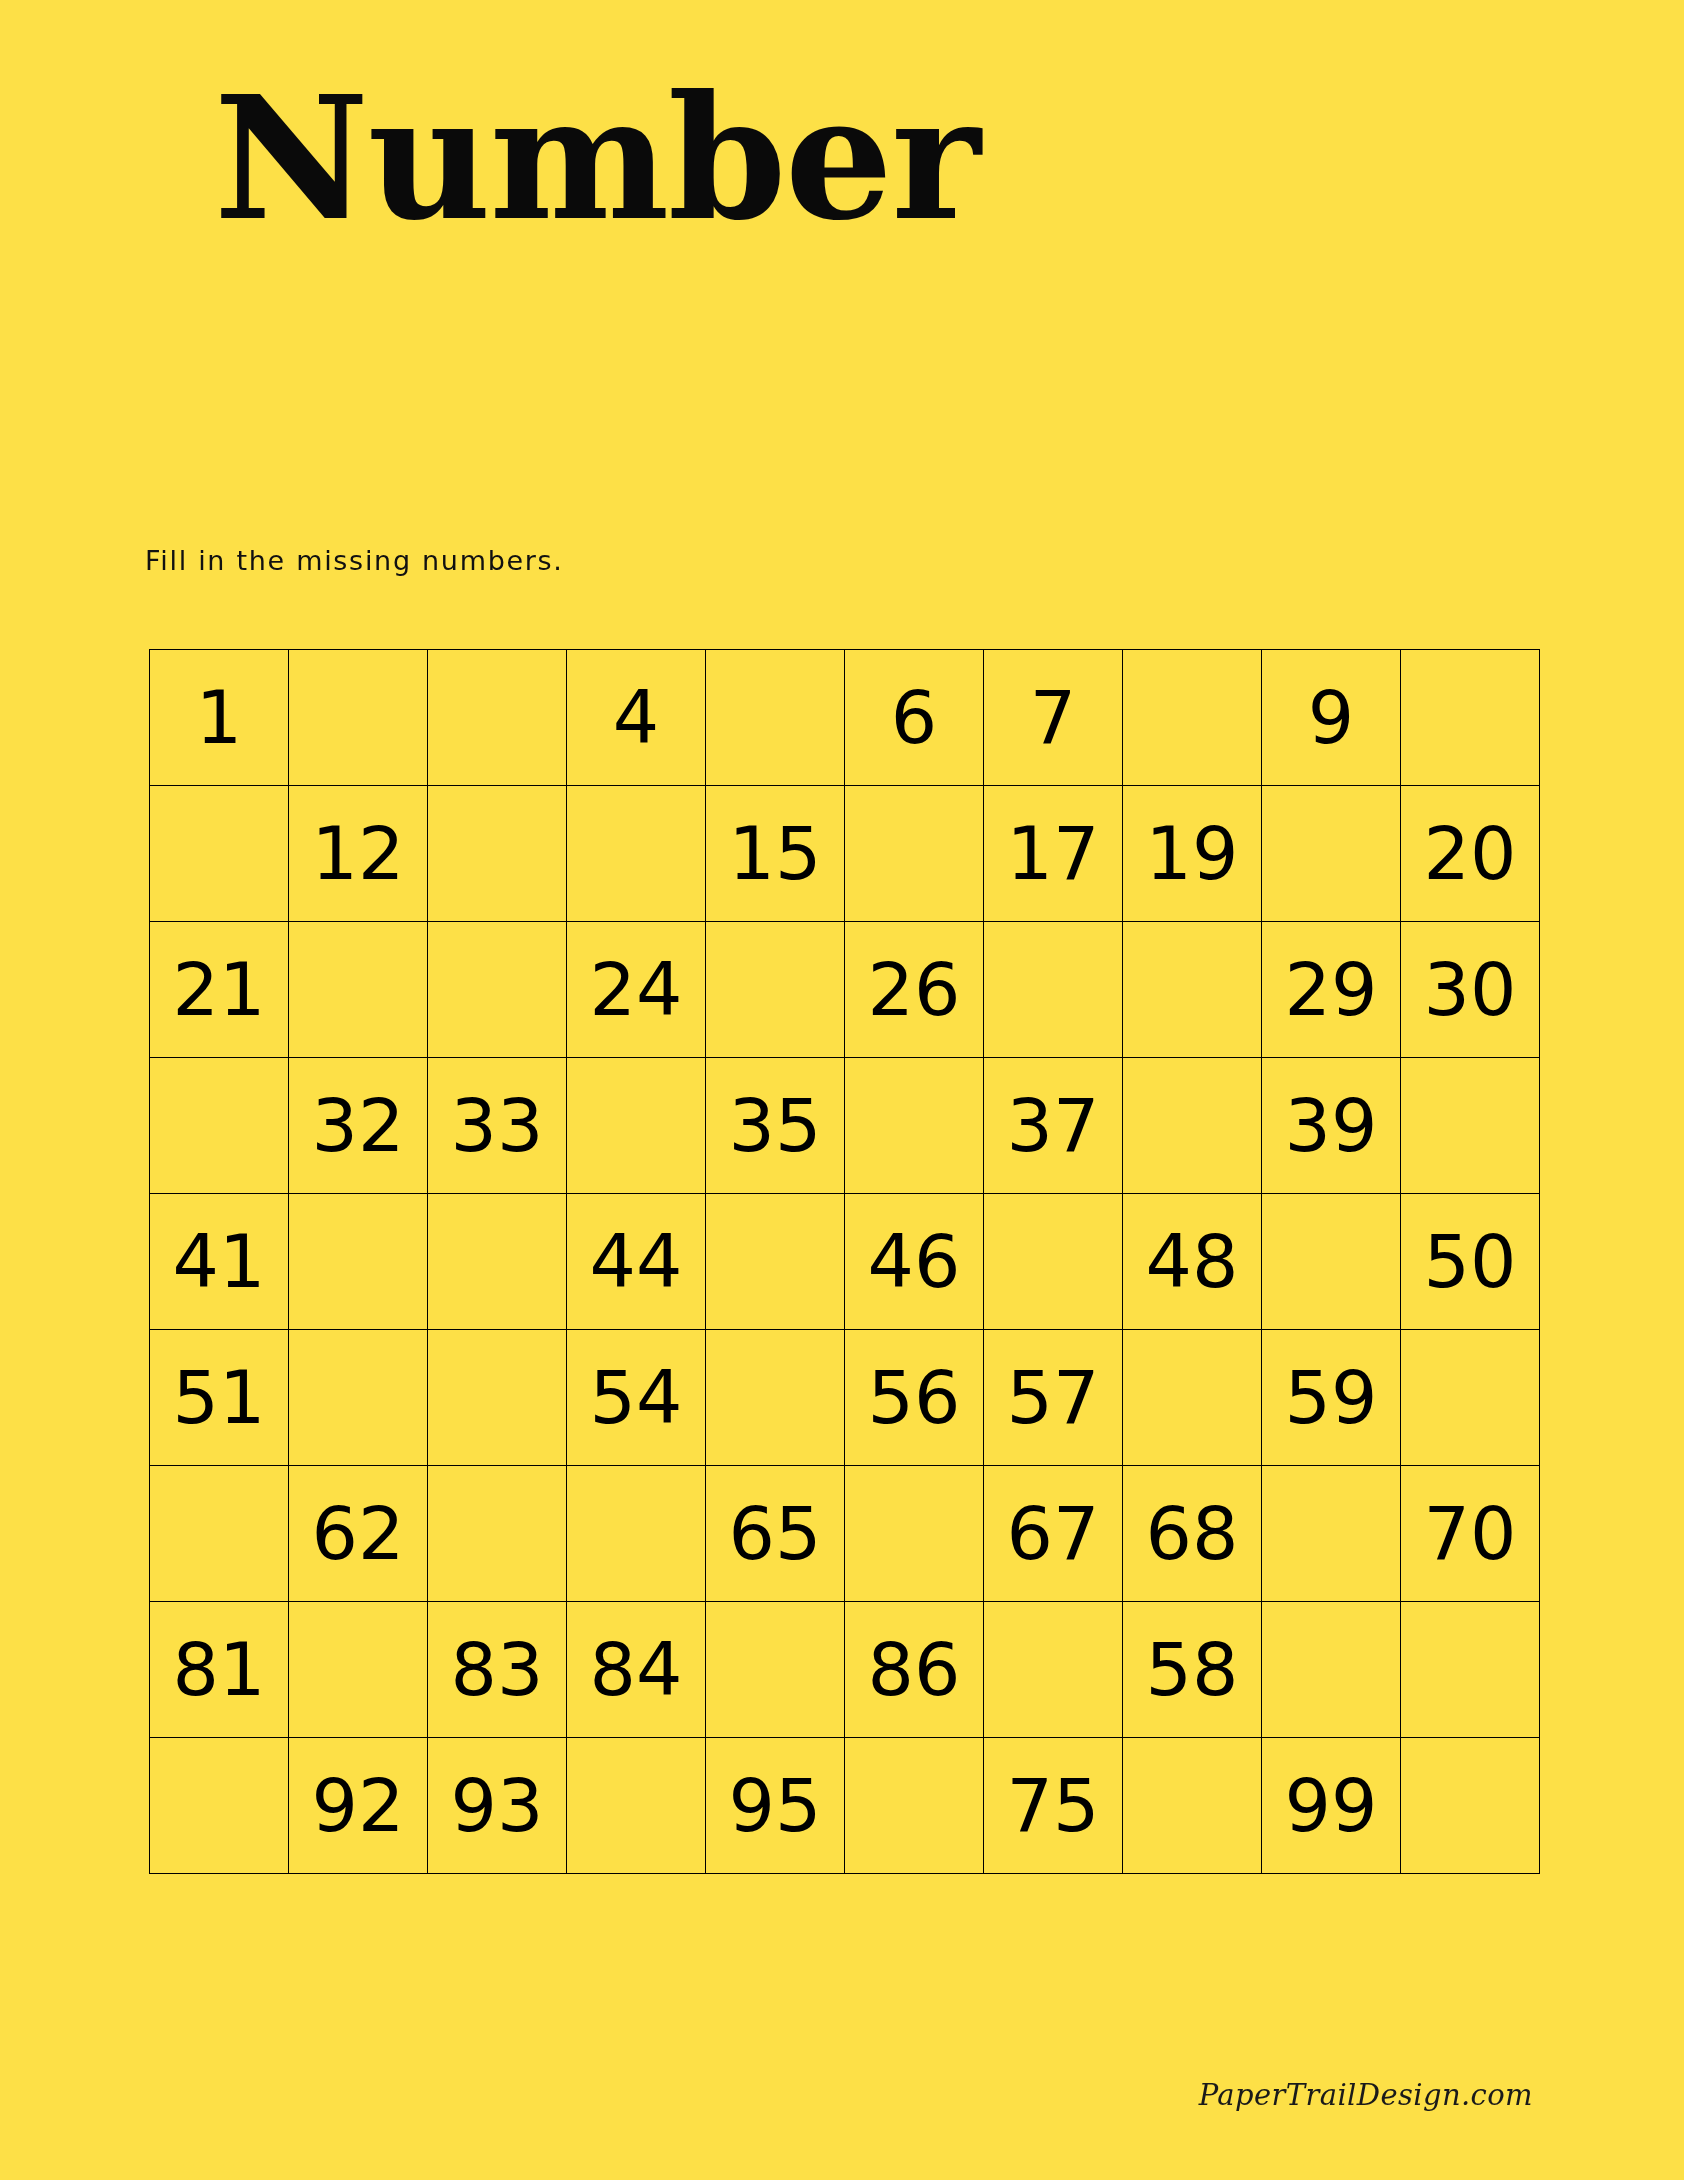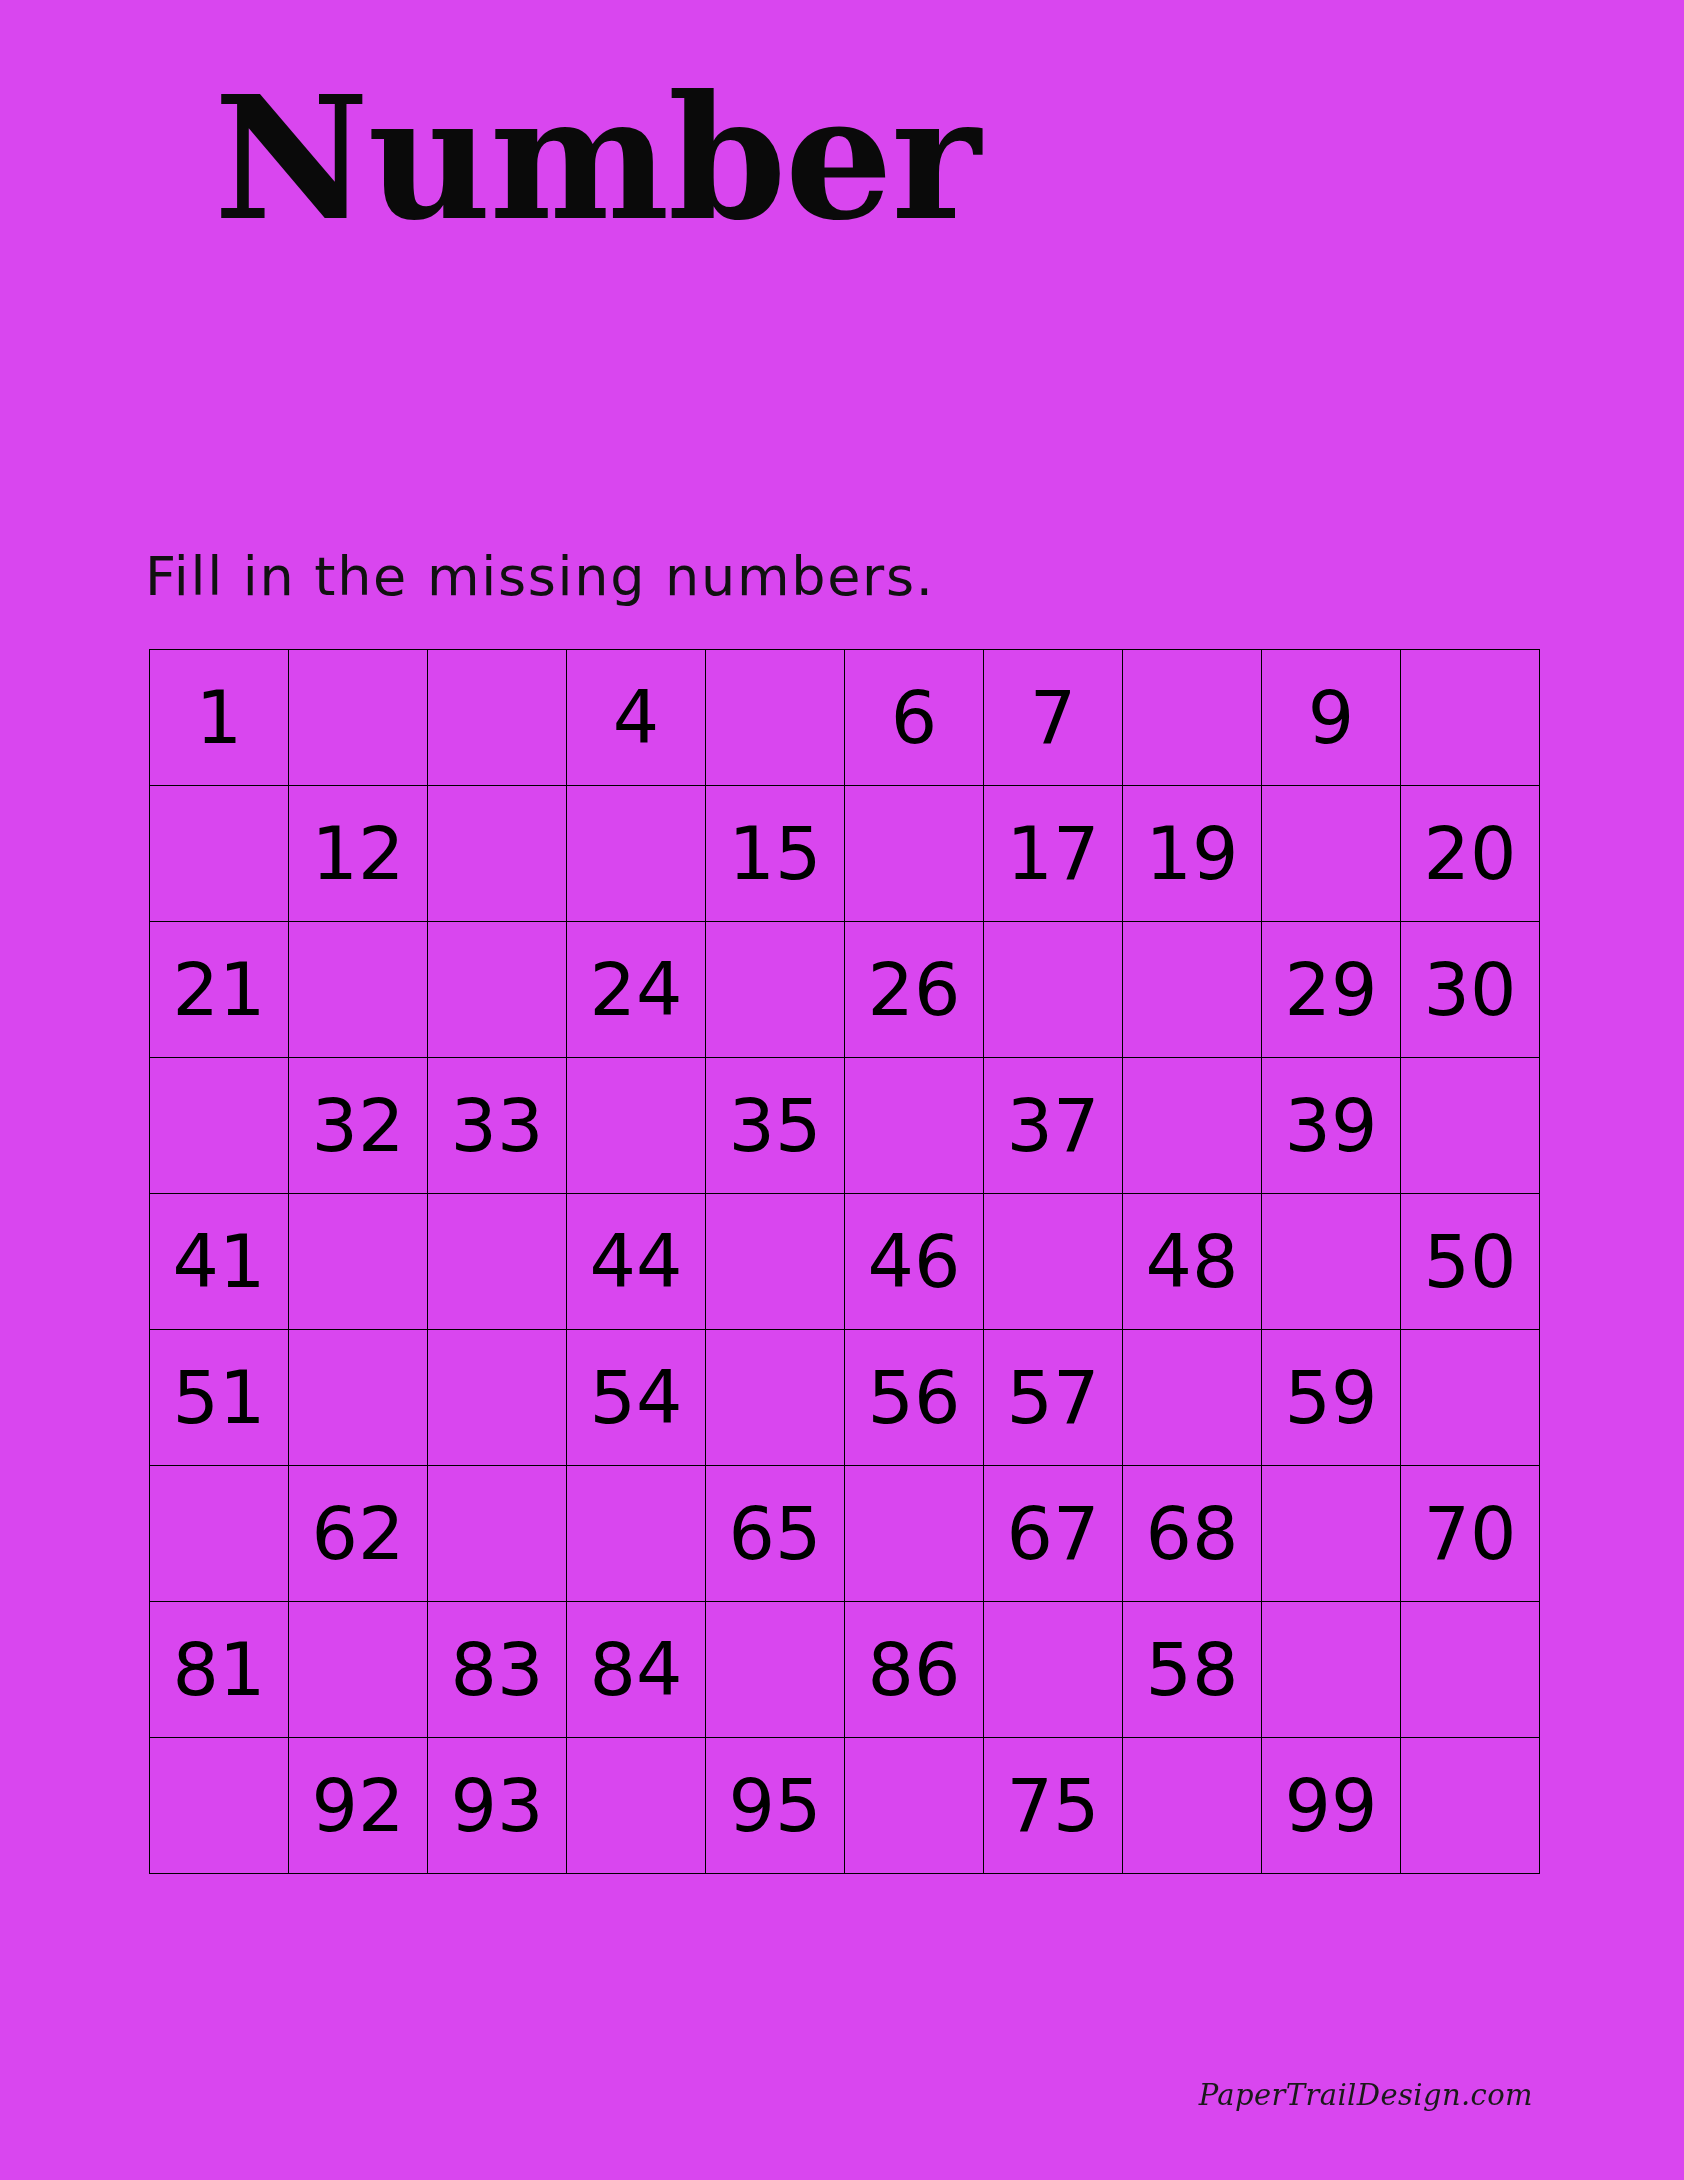--- a/index.html
+++ b/index.html
@@ -11,21 +11,21 @@
     width: 1685px;
     height: 2181px;
     font-family: "Liberation Sans", sans-serif;
     color: #000000;
     position: relative;
     overflow: hidden;
   }
   .page {
     position: absolute;
     inset: 0;
-    background: #d946ef;
+    background: #fde047;
   }
   .title {
     position: absolute;
     left: 0;
     top: 72px;
     width: 1193px;
     text-align: center;
     font-family: "DejaVu Serif", serif;
     font-weight: 700;
     font-size: 170px;
@@ -35,21 +35,21 @@
   }
   .title .line2 {
     display: block;
     margin-top: -8.5px;
   }
   .subtitle {
     position: absolute;
     left: 145px;
     top: 545px;
     font-family: "DejaVu Sans", sans-serif;
-    font-size: 54px;
+    font-size: 27px;
     letter-spacing: 1.7px;
     color: #111111;
     font-weight: 400;
   }
   .grid-wrap {
     position: absolute;
     left: 149px;
     top: 649px;
     width: 1384px;
   }

